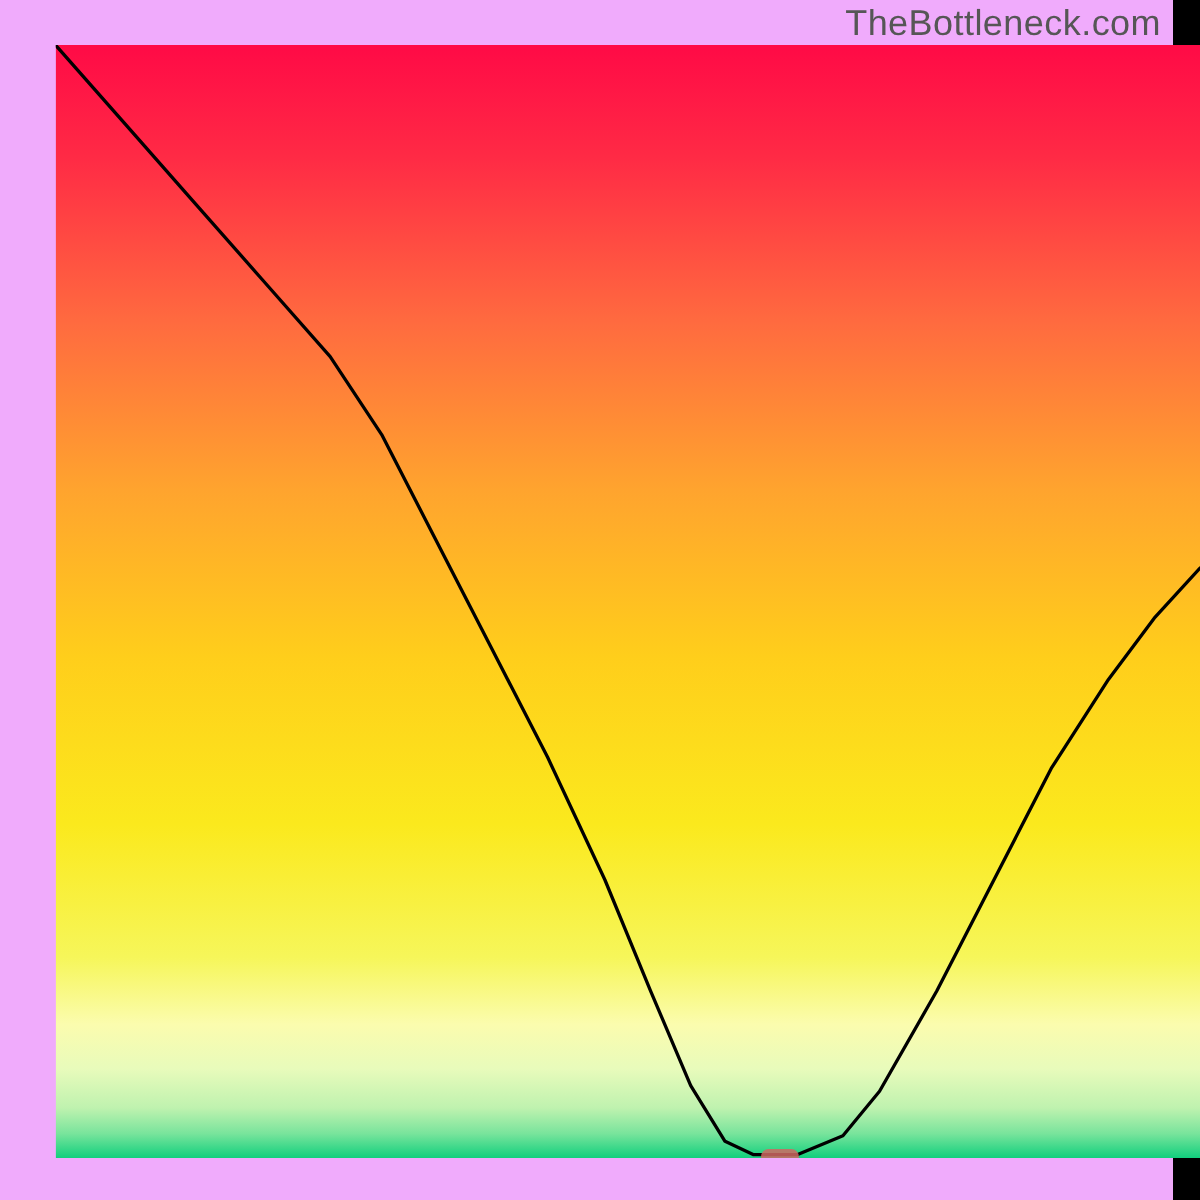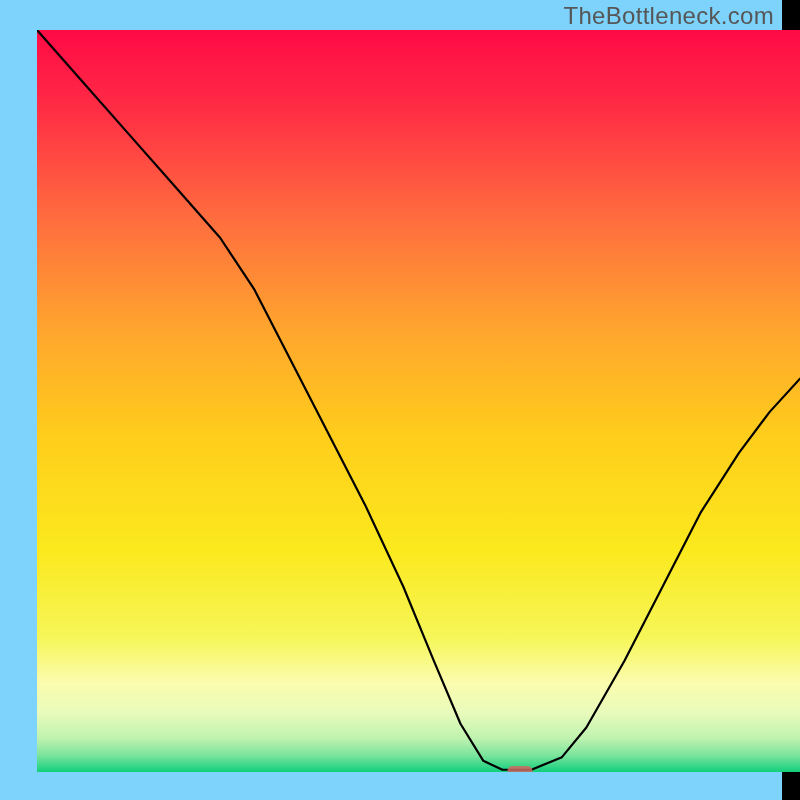--- a/index.html
+++ b/index.html
@@ -7,21 +7,21 @@
     padding: 0;
     width: 800px;
     height: 800px;
     background: #000;
     overflow: hidden;
   }
   .frame {
     position: relative;
     width: 782px;
     height: 800px;
-    background: #7dd3fc;
+    background: #f0abfc;
   }
   .watermark {
     position: absolute;
     top: 2px;
     right: 8px;
     font-family: Arial, Helvetica, sans-serif;
     font-size: 24px;
     font-weight: 500;
     color: #565656;
     letter-spacing: 0.3px;

